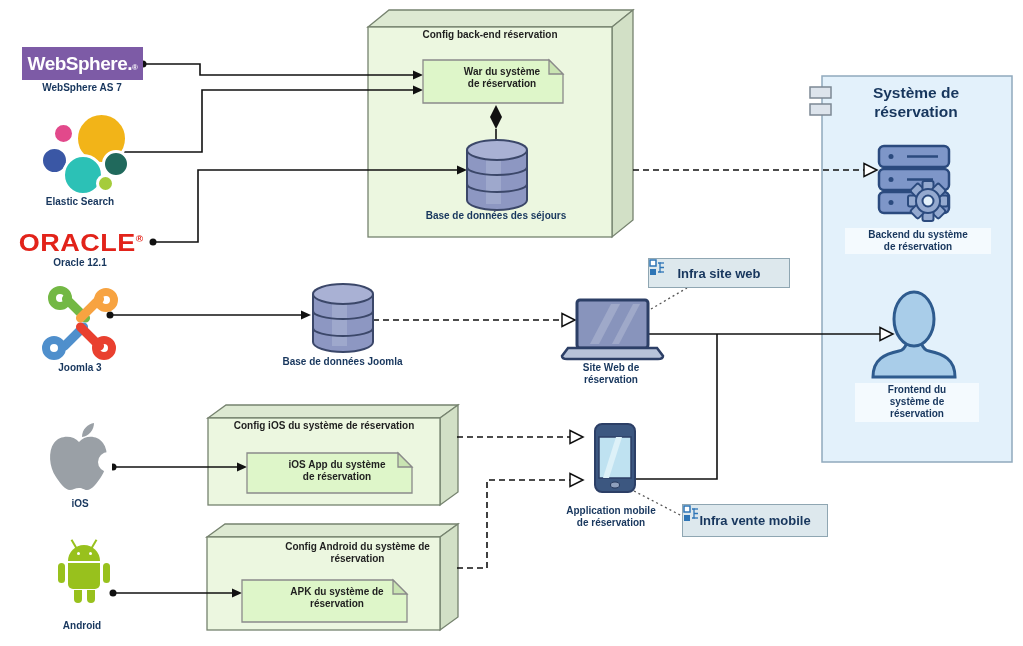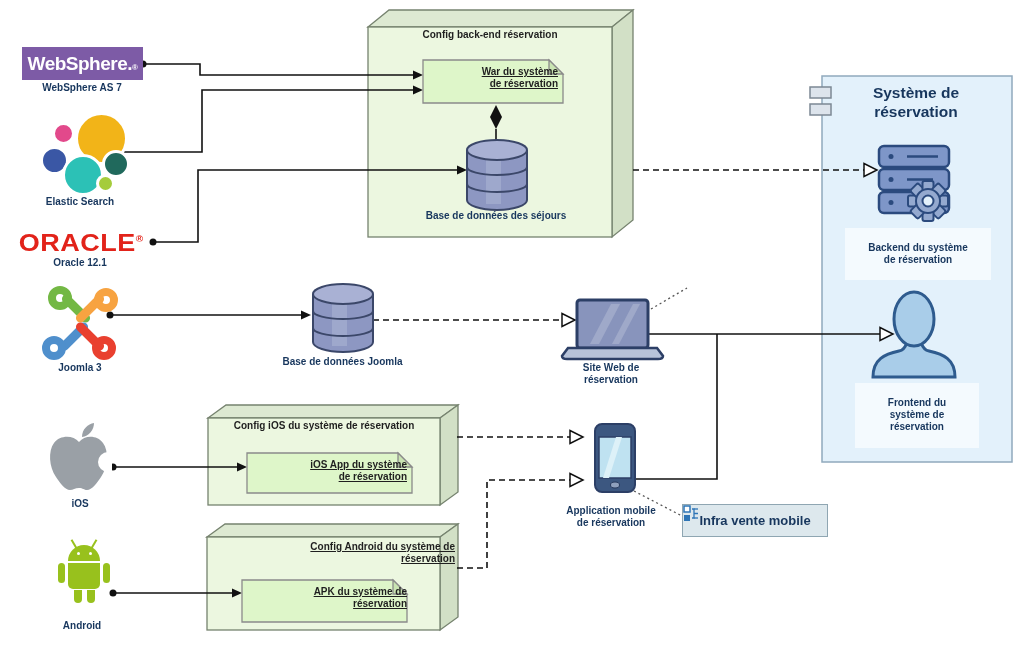--- a/index.html
+++ b/index.html
@@ -2,23 +2,23 @@
 <html><head>
 <meta charset="utf-8">
 <style>
   html,body{margin:0;padding:0;background:#fff;}
   .stage{position:relative;width:1023px;height:646px;background:#fff;overflow:hidden;
          font-family:"Liberation Sans",sans-serif;}
   svg{position:absolute;left:0;top:0;}
   .label{position:absolute;font-weight:700;font-size:10px;line-height:1.22;color:#17365d;
          text-align:center;white-space:pre-line;}
   .dark{color:#1f1f1f;}
-  .left{text-align:right;text-decoration:underline;}
+  .left{text-align:center;}
   .panel-title{font-size:15.5px;}
-  .strip{background:rgba(248,252,255,.8);padding:14px 3px;}
+  .strip{background:rgba(248,252,255,.8);padding:1px 3px;}
   
   .ws-badge{position:absolute;left:22px;top:47px;width:121px;height:33px;background:#7d5ba6;
             color:#fff;display:flex;align-items:center;justify-content:center;
             font-weight:700;font-size:19px;letter-spacing:-.5px;}
   .ws-badge .reg{font-size:8px;margin-top:8px;}
   
   .oracle{position:absolute;left:10px;top:224px;width:142px;height:30px;color:#e2231a;
           font-weight:700;font-size:27px;letter-spacing:.5px;text-align:center;line-height:30px;
           transform:scaleY(.92);}
   .oracle .reg{font-size:10px;vertical-align:super;letter-spacing:0;}
@@ -262,20 +262,30 @@
 
   <div class="label dark" style="left:212px;top:420px;width:224px;">Config iOS du système de réservation</div>
   <div class="label dark left" style="left:267px;top:459px;width:140px;">iOS App du système
 de réservation</div>
 
   <div class="label dark left" style="left:245px;top:541px;width:195px;margin-left:15px;">Config Android du système de
 réservation</div>
   <div class="label dark left" style="left:267px;top:586px;width:140px;">APK du système de
 réservation</div>
 
+  <div class="infra" style="left:648px;top:258px;width:142px;height:30px;">
+    <span>Infra site web</span>
+    <svg width="16" height="17" viewBox="0 0 16 17">
+      <rect x="1" y="1" width="6" height="6" fill="#fff" stroke="#2e75b6" stroke-width="1.5"></rect>
+      <rect x="1" y="10" width="6" height="6" fill="#2e75b6"></rect>
+      <path d="M9,4 H11 V13 H9 M11,8.5 H15" fill="none" stroke="#2e75b6" stroke-width="1.3"></path>
+      <line x1="11" y1="4" x2="15" y2="4" stroke="#2e75b6" stroke-width="1.3"></line>
+      <line x1="11" y1="13" x2="15" y2="13" stroke="#2e75b6" stroke-width="1.3"></line>
+    </svg>
+  </div>
   <div class="infra" style="left:682px;top:504px;width:146px;height:33px;">
     <span>Infra vente mobile</span>
     <svg width="16" height="17" viewBox="0 0 16 17">
       <rect x="1" y="1" width="6" height="6" fill="#fff" stroke="#2e75b6" stroke-width="1.5"></rect>
       <rect x="1" y="10" width="6" height="6" fill="#2e75b6"></rect>
       <path d="M9,4 H11 V13 H9 M11,8.5 H15" fill="none" stroke="#2e75b6" stroke-width="1.3"></path>
       <line x1="11" y1="4" x2="15" y2="4" stroke="#2e75b6" stroke-width="1.3"></line>
       <line x1="11" y1="13" x2="15" y2="13" stroke="#2e75b6" stroke-width="1.3"></line>
     </svg>
   </div>

